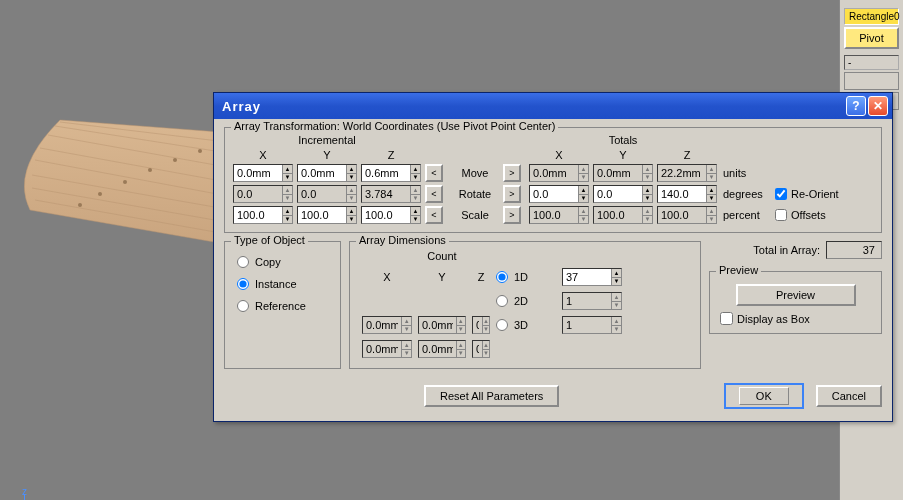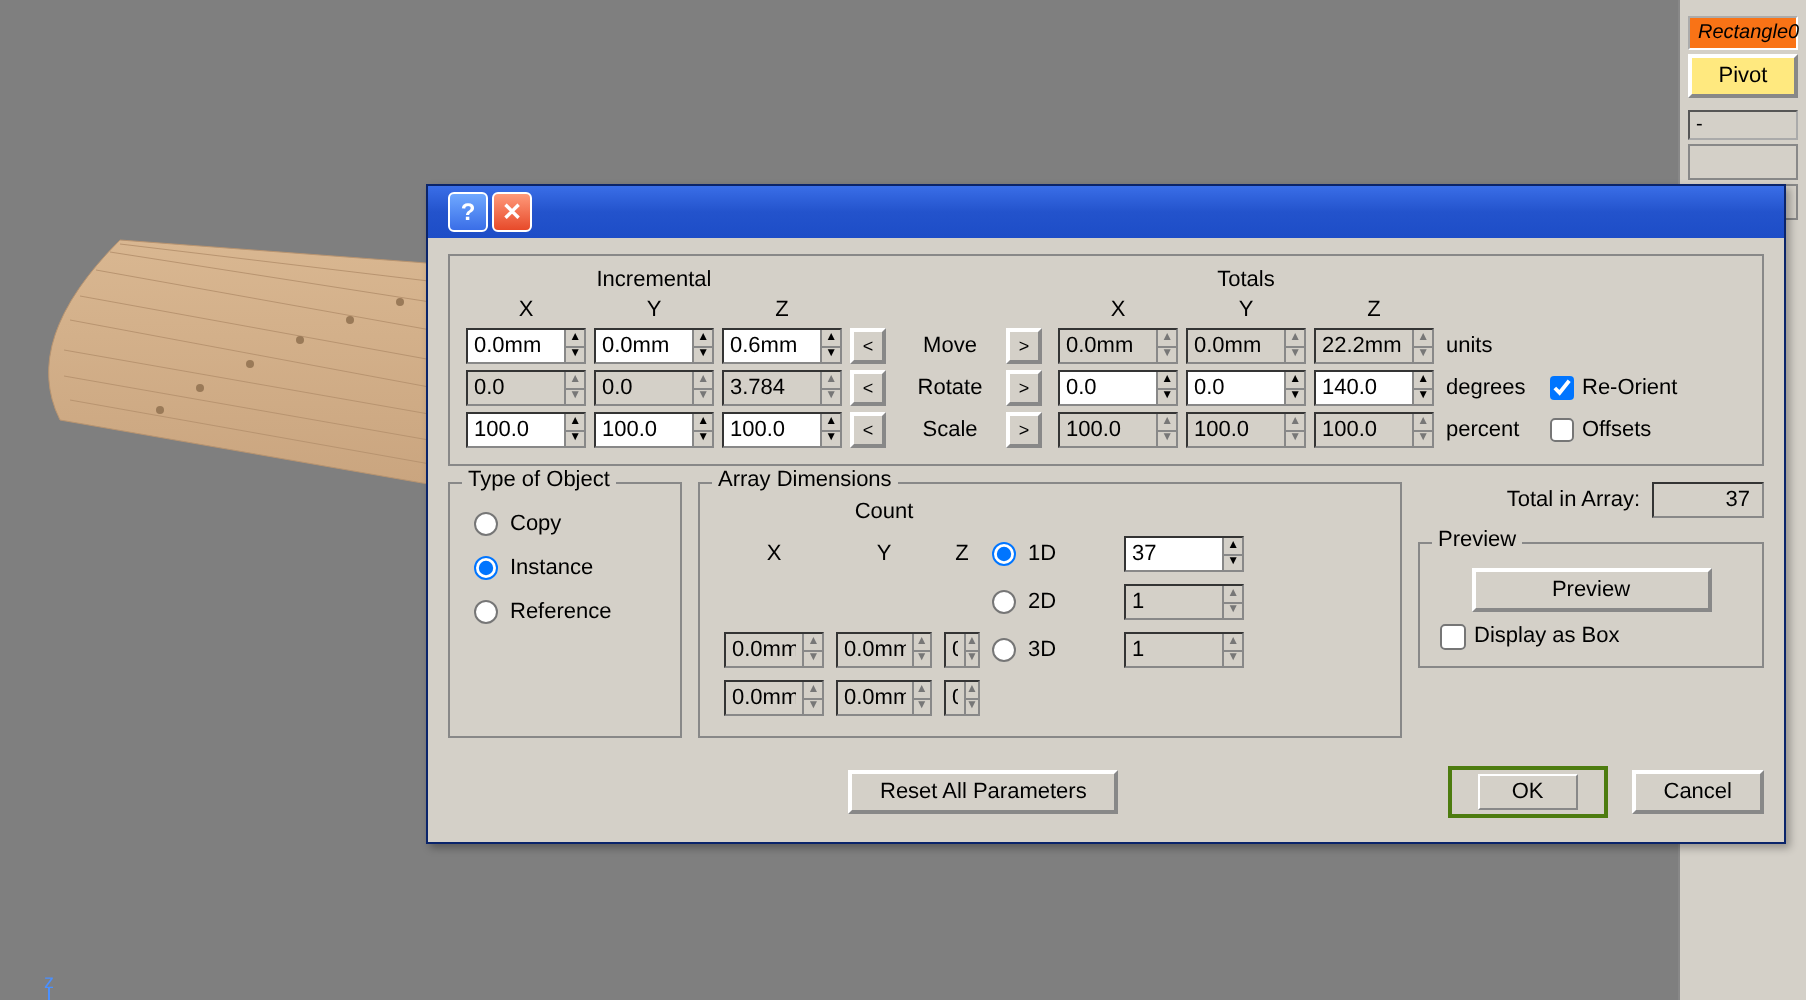--- a/index.html
+++ b/index.html
@@ -10,21 +10,21 @@
 .fan-shape { position: absolute; left: 0; top: 110px; width: 260px; height: 180px; }
 .fan-shape svg { width: 100%; height: 100%; }
 
 
 .axis { position: absolute; left: 18px; bottom: 6px; }
 .axis .z { color: #4a90ff; font-size: 10px; position: absolute; top: -8px; left: 4px; }
 .axis .stem { position: absolute; width: 1px; height: 14px; background: #4a90ff; left: 6px; top: 0; }
 
 
 .side-panel { position: absolute; right: 0; top: 0; width: 64px; height: 500px; background: #d4d0c8; border-left: 1px solid #888; }
-.side-panel .dropdown { border: 1px inset #fff; background: #f97316; margin: 8px 4px 0 4px; padding: 2px 4px; font-size: 10px; font-style: italic; }
+.side-panel .dropdown { border: 1px inset #fff; background: #fde047; margin: 8px 4px 0 4px; padding: 2px 4px; font-size: 10px; }
 .side-button { margin: 2px 4px; border: 2px solid; border-color: #fff #888 #888 #fff; background: #ffe97f; text-align: center; padding: 3px 0; font-size: 11px; }
 .side-row { border: 1px inset #aaa; margin: 6px 4px 2px 4px; padding: 1px 3px; background: #d4d0c8; font-size: 10px; }
 .side-tiny { height: 18px; border: 1px solid #888; margin: 2px 4px; background: #d4d0c8; }
 
 
 .dialog { position: absolute; left: 213px; top: 92px; width: 680px; background: #d4d0c8; border: 1px solid #0a246a; box-shadow: 2px 2px 4px rgba(0,0,0,.3); }
 .titlebar { height: 26px; background: linear-gradient(to bottom, #3a6ee7 0%, #2353cc 50%, #1d4dc7 100%); display: flex; align-items: center; padding: 0 4px 0 8px; }
 .titlebar .title { color: #fff; font-weight: bold; font-size: 13px; letter-spacing: 1px; flex: 1; font-family: "Arial", sans-serif; }
 .titlebar .btn { width: 20px; height: 20px; border: 1px solid #fff; border-radius: 3px; margin-left: 2px; display: flex; align-items: center; justify-content: center; font-weight: bold; font-size: 12px; }
 .titlebar .help { background: linear-gradient(#6fa8ff,#3a6ee7); color: #fff; }
@@ -66,24 +66,24 @@
 .radio-item input { width: 12px; height: 12px; }
 
 .dims-grid { display: grid; grid-template-columns: 50px 48px 18px 60px 60px 60px; gap: 6px 6px; align-items: center; padding: 2px 4px; }
 .dims-grid .h { text-align: center; font-size: 11px; }
 .dims-grid .offset-hdr { grid-column: 4 / 7; text-align: center; font-size: 11px; }
 
 .total-row { display: flex; align-items: center; gap: 6px; justify-content: flex-end; margin-bottom: 6px; }
 .total-box { border: 1px inset #888; background: #d4d0c8; width: 56px; padding: 2px 6px; text-align: right; }
 
 .preview-group .btn-row { display: flex; justify-content: center; margin: 6px 0; }
-.preview-group .chk-row { display: flex; gap: 4px; margin: 0 2px; }
+.preview-group .chk-row { display: flex; align-items: center; gap: 4px; margin: 0 2px; }
 
 .push-btn { border: 2px solid; border-color: #fff #888 #888 #fff; background: #d4d0c8; padding: 3px 14px; font-size: 11px; cursor: pointer; }
-.push-btn.default { border: 2px solid #4d7c0f; padding: 2px 13px; }
+.push-btn.default { border: 2px solid #3b82f6; padding: 2px 13px; }
 .push-btn.default .inner { border: 1px solid; border-color: #fff #888 #888 #fff; padding: 2px 16px; display: inline-block; }
 
 .bottom-row { display: flex; justify-content: flex-end; gap: 12px; margin-top: 6px; align-items: center; }
 .bottom-row .reset { margin-right: auto; margin-left: 200px; }
 </style>
 </head>
 <body>
 
 <div class="viewport">
   <div class="fan-shape">
@@ -125,26 +125,28 @@
 <div class="side-panel">
   <div class="dropdown">Rectangle0</div>
   <div class="side-button">Pivot</div>
   <div class="side-row">-</div>
   <div class="side-tiny"></div>
   <div class="side-tiny"></div>
 </div>
 
 <div class="dialog">
   <div class="titlebar">
+    <span class="title">Array</span>
     <div class="btn help">?</div>
     <div class="btn close">✕</div>
   </div>
   <div class="dialog-body">
 
     <div class="group">
+      <span class="legend">Array Transformation: World Coordinates (Use Pivot Point Center)</span>
 
       <div class="xform">
         <div class="section-hdr">Incremental</div>
         <div class="gap1"></div>
         <div class="section-hdr">Totals</div>
         <div></div>
           <div></div>
 
         <div class="hdr">X</div>
         <div class="hdr">Y</div>

